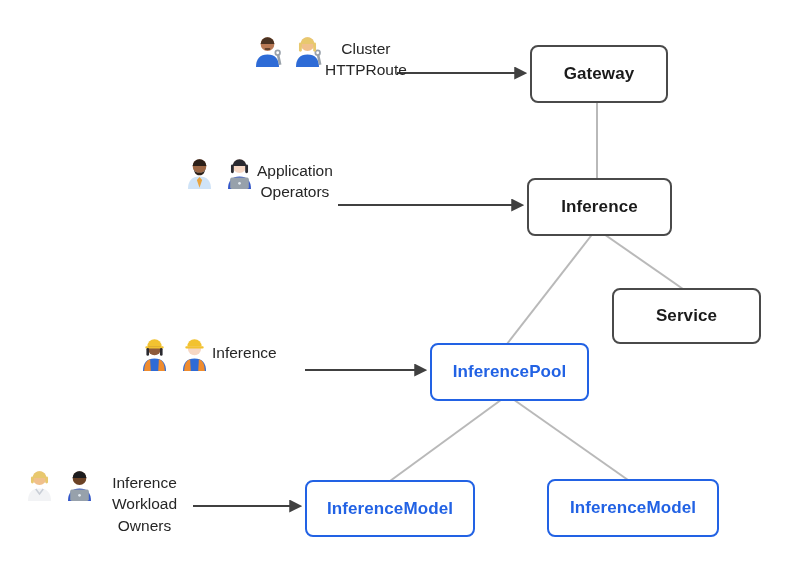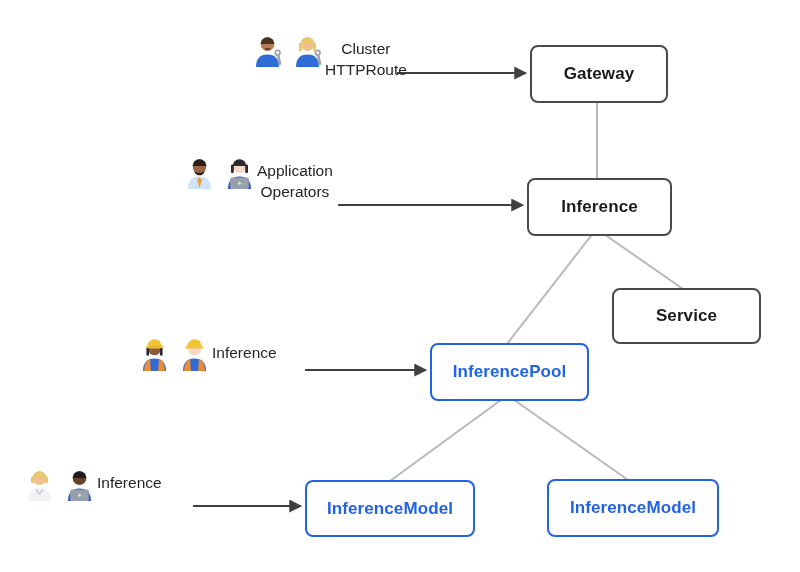--- a/index.html
+++ b/index.html
@@ -156,16 +156,17 @@
       <svg viewBox="0 0 32 32">
         <path d="M5.5 32 Q5.5 20.5 16 20.5 Q26.5 20.5 26.5 32 Z" fill="#3558c9"></path>
         <circle cx="16" cy="11" r="6.3" fill="#6b4226"></circle>
         <path d="M9.7 11 a6.3 6.3 0 0 1 12.6 0 z" fill="#1c1c1e"></path>
         <rect x="7.5" y="21.5" width="17" height="10.5" rx="1.5" fill="#97a1ab"></rect>
         <circle cx="16" cy="26.8" r="1.2" fill="#e3eaf1"></circle>
       </svg>
     </div>
     <div class="label">
       <div>Inference</div>
+      <div>Workload Owners</div>
     </div>
   </div>
 
 </div>
 
 </body></html>

